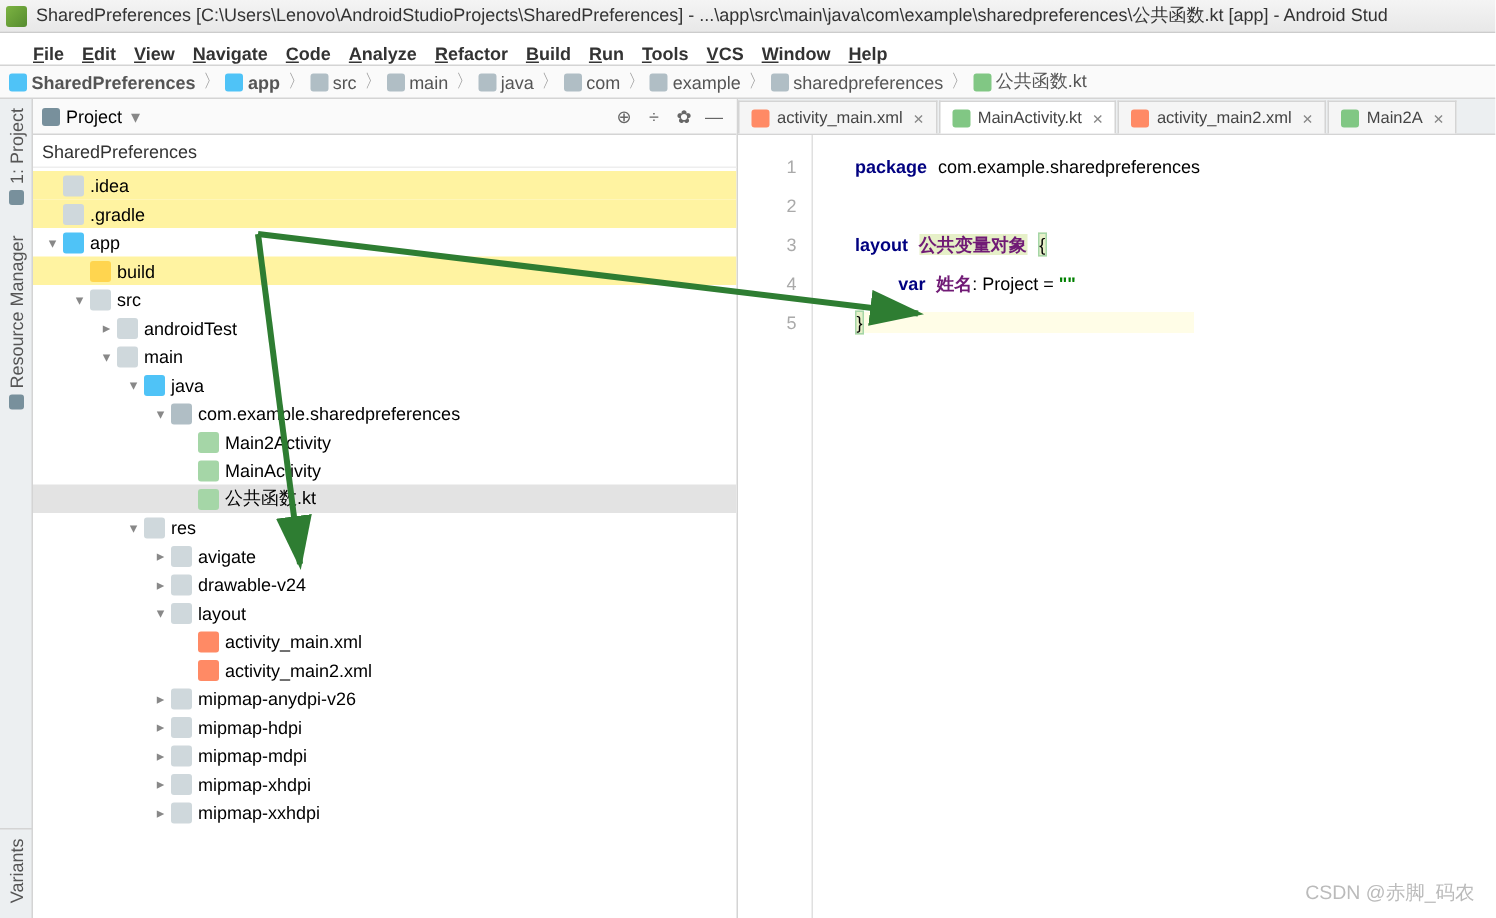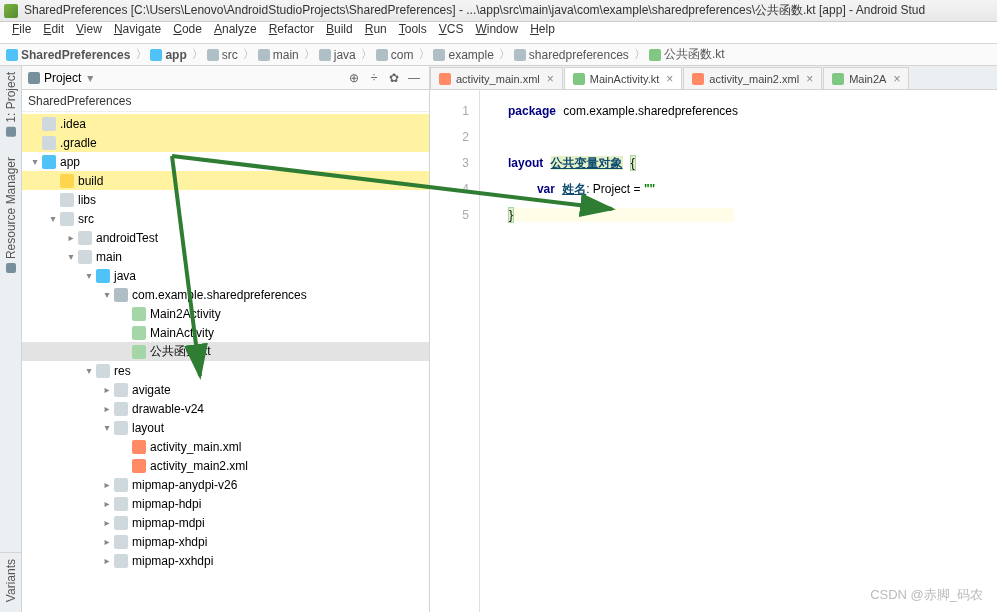--- a/index.html
+++ b/index.html
@@ -4,42 +4,42 @@
 <style>
 * { margin:0; padding:0; box-sizing:border-box; font-family:"Segoe UI",Arial,sans-serif; font-size:12px; }
 body { width:997px; height:612px; background:#fff; overflow:hidden; position:relative; }
 
 
 .titlebar { height:22px; background:linear-gradient(#f4f4f4,#e8e8e8); display:flex; align-items:center; padding:0 4px; border-bottom:1px solid #ccc; }
 .titlebar .logo { width:14px; height:14px; background:linear-gradient(135deg,#7cb342,#558b2f); border-radius:2px; margin-right:6px; }
 .titlebar .title { color:#333; white-space:nowrap; overflow:hidden; }
 
 
-.menubar { height:22px; display:flex; align-items:flex-start; padding:0 12px; border-bottom:1px solid #d4d4d4; }
+.menubar { height:22px; display:flex; align-items:flex-end; padding:0 22px; border-bottom:1px solid #d4d4d4;font-weight:bold; }
 .menubar span { margin-right:12px; color:#333; cursor:default; }
 .menubar span u { text-decoration:underline; }
 
 
 .breadcrumb { height:22px; display:flex; align-items:center; padding:0 6px; border-bottom:1px solid #d4d4d4; background:#fafafa; }
 .breadcrumb .crumb { display:flex; align-items:center; margin-right:2px; color:#555; }
 .breadcrumb .sep { margin:0 3px; color:#999; }
 .crumb .ico { width:12px; height:12px; margin-right:3px; border-radius:2px; }
 .ico-mod{background:#4fc3f7;} .ico-fld{background:#b0bec5;} .ico-pkg{background:#b0bec5;} .ico-kt{background:#81c784;}
 .breadcrumb .crumb.bold{font-weight:bold;}
 
 
 .main { display:flex; height:calc(100% - 66px); }
 
 
 .leftstrip { width:22px; background:#eceff1; border-right:1px solid #d4d4d4; display:flex; flex-direction:column; align-items:center; padding-top:6px; gap:20px; }
 .leftstrip .vlabel { writing-mode:vertical-rl; transform:rotate(180deg); font-size:11px; color:#555; display:flex; align-items:center; gap:4px; }
 .vlabel .dot{width:10px;height:10px;background:#78909c;border-radius:2px;display:inline-block;}
 
 
-.project { width:408px; border-right:1px solid #d4d4d4; display:flex; flex-direction:column; }
+.project { width:470px; border-right:1px solid #d4d4d4; display:flex; flex-direction:column; }
 .proj-header { height:24px; display:flex; align-items:center; padding:0 6px; border-bottom:1px solid #d4d4d4; background:#fafafa; }
 .proj-header .lbl { display:flex; align-items:center; gap:4px; }
 .proj-header .lbl svg{flex:none;}
 .proj-header .sp { flex:1; }
 .proj-header .act { width:18px; text-align:center; color:#666; margin-left:2px; cursor:default; }
 .proj-path { height:22px; display:flex; align-items:center; padding:0 6px; color:#999; border-bottom:1px solid #eee;}
 .proj-path .nm{color:#333; margin-right:6px;}
 
 .tree { flex:1; overflow:auto; padding:2px 0; }
 .tree .row { height:19px; display:flex; align-items:center; padding-left:6px; white-space:nowrap; cursor:default; }
@@ -54,21 +54,21 @@
 
 .editor { flex:1; display:flex; flex-direction:column; }
 .tabs { height:24px; display:flex; align-items:flex-end; background:#eceff1; border-bottom:1px solid #d4d4d4; }
 .tab { height:22px; display:flex; align-items:center; padding:0 8px; background:#f5f5f5; border:1px solid #d4d4d4; border-bottom:none; margin-right:1px; gap:5px; font-size:11px; color:#444; }
 .tab .tic{width:12px;height:12px;border-radius:2px;}
 .tab .x{color:#888;margin-left:2px;}
 .tab.active{background:#fff;}
 .code { flex:1; display:flex; }
 .gutter { width:50px; border-right:1px solid #e0e0e0; text-align:right; padding:8px 10px 0 0; color:#aaa; font-family:Consolas,monospace; font-size:14px; line-height:26px; background:#fff;}
 .src { flex:1; padding:8px 0 0 28px; font-family:Consolas,monospace; font-size:15px; line-height:26px; position:relative; }
-.src .kw{color:#000080;font-weight:bold;} .src .id{color:#0c4a6e;font-weight:bold;text-decoration:underline;} .src .str{color:#008000;font-weight:bold;}
+.src .kw{color:#000080;font-weight:bold;} .src .id{color:#701a75;font-weight:bold;} .src .str{color:#008000;font-weight:bold;}
 .src .hl-line{background:#fffde7;}
 .src pre{margin:0;font-family:inherit;}
 .brace{background:#e6f0c8; border:1px solid #a5d6a7;}
 
 
 .arrow { position:absolute; pointer-events:none; }
 .watermark { position:absolute; right:14px; bottom:8px; color:#bbb; font-size:13px; }
 </style>
 </head>
 <body>
@@ -157,25 +157,20 @@
         </div>
         <div class="row" style="padding-left: 6px;">
           <span class="arr">▾</span>
           <span class="ic ic-mod"></span>
           <span>app</span>
         </div>
         <div class="row hl" style="padding-left: 24px;">
           <span class="arr"></span>
           <span class="ic ic-folder-y"></span>
           <span>build</span>
-        </div>
-        <div class="row" style="padding-left: 24px;">
-          <span class="arr"></span>
-          <span class="ic ic-folder"></span>
-          <span>libs</span>
         </div>
         <div class="row" style="padding-left: 24px;">
           <span class="arr">▾</span>
           <span class="ic ic-folder"></span>
           <span>src</span>
         </div>
         <div class="row" style="padding-left: 42px;">
           <span class="arr">▸</span>
           <span class="ic ic-folder"></span>
           <span>androidTest</span>

